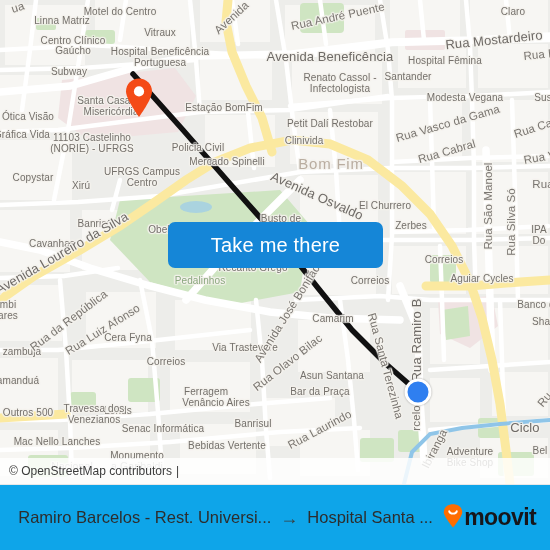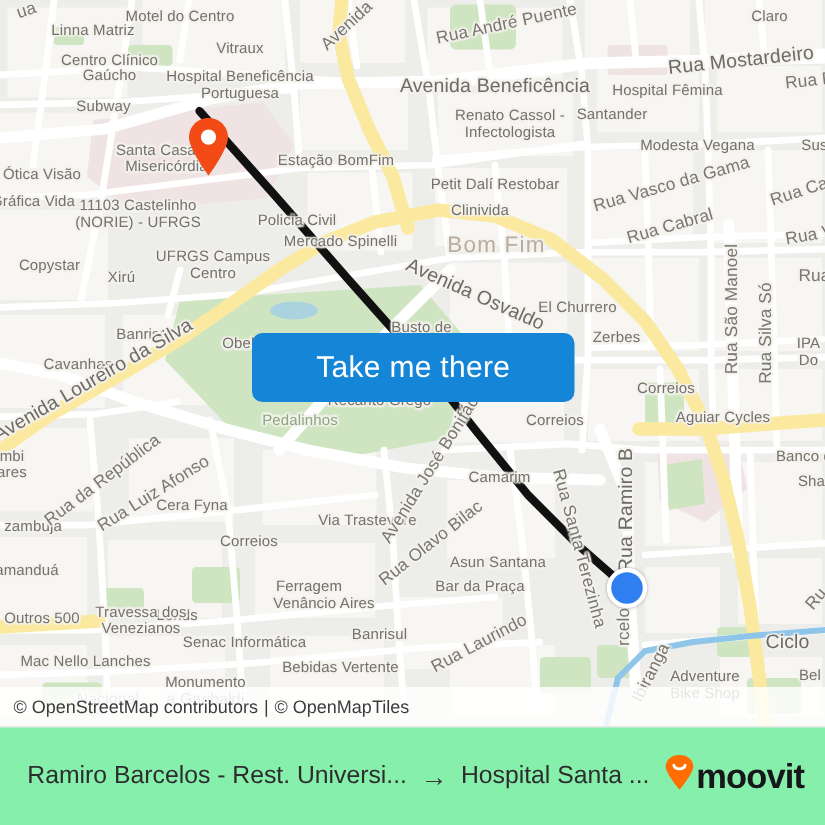--- a/index.html
+++ b/index.html
@@ -66,21 +66,21 @@
     background:rgba(255,255,255,.82);
     display:flex;align-items:center;
     font-size:12px;color:#3c3c3c;
     padding-left:9px;box-sizing:border-box;
   }
   #attrib .sep{margin:0 4px;}
 
   
   #footer{
     position:absolute;left:0;top:484px;width:550px;height:66px;
-    background:#86efac;border-top:1px solid #e8e8e8;
+    background:#0ea5e9;border-top:1px solid #e8e8e8;
     display:flex;align-items:center;
     box-sizing:border-box;padding:0 14px;
   }
   #route{flex:1;display:flex;align-items:center;justify-content:center;gap:9px;min-width:0;}
   .stop{
     font-size:16.5px;color:#2d2d2d;white-space:nowrap;
     overflow:hidden;text-overflow:ellipsis;
   }
   #arrow{font-size:18px;color:#3a3a3a;line-height:1;}
   #brand{display:flex;align-items:center;gap:1px;flex:0 0 auto;padding-left:6px;}
@@ -290,21 +290,21 @@
         <div class="lbl poi" style="left: 227px; top: 446px;">Bebidas Vertente</div>
         <div class="lbl poi" style="left: 206px; top: 392px;">Ferragem</div>
         <div class="lbl poi" style="left: 216px; top: 403px;">Venâncio Aires</div>
         <div class="lbl poi" style="left: 245px; top: 348px;">Via Trastevere</div>
         <div class="lbl poi" style="left: 253px; top: 424px;">Banrisul</div>
         <div class="lbl poi" style="left: 224px; top: 108px;">Estação BomFim</div>
         <div class="lbl poi" style="left: 227px; top: 129px; margin-top: 33px;">Mercado Spinelli</div>
         <div class="lbl poi" style="left: 340px; top: 78px;">Renato Cassol -</div>
         <div class="lbl poi" style="left: 340px; top: 89px;">Infectologista</div>
         <div class="lbl poi" style="left: 330px; top: 124px;">Petit Dalí Restobar</div>
-        <div class="lbl poi" style="left: 320px; top: 141px;">Clinivida</div>
+        <div class="lbl poi" style="left: 304px; top: 141px;">Clinivida</div>
         <div class="lbl hood" style="left: 331px; top: 164px; text-align: center;">Bom Fim</div>
         <div class="lbl poi" style="left: 385px; top: 206px;">El Churrero</div>
         <div class="lbl poi" style="left: 411px; top: 226px;">Zerbes</div>
         <div class="lbl poi" style="left: 444px; top: 260px;">Correios</div>
         <div class="lbl poi" style="left: 370px; top: 281px;">Correios</div>
         <div class="lbl poi" style="left: 482px; top: 279px;">Aguiar Cycles</div>
         <div class="lbl poi" style="left: 536px; top: 305px;">Banco d</div>
         <div class="lbl poi" style="left: 541px; top: 322px;">Sha</div>
         <div class="lbl poi" style="left: 539px; top: 230px;">IPA</div>
         <div class="lbl poi" style="left: 539px; top: 241px;">Do</div>
@@ -356,21 +356,20 @@
 
   <div id="bluedot"></div>
 
   <div id="cta">
     <span>Take me there</span>
   </div>
 
   <div id="attrib">
     <span>© OpenStreetMap contributors</span>
     <span class="sep">|</span>
-    <span>© OpenMapTiles</span>
   </div>
 </div>
 
 <div id="footer">
   <div id="route">
     <span class="stop">Ramiro Barcelos - Rest. Universi...</span>
     <span id="arrow">→</span>
     <span class="stop">Hospital Santa ...</span>
   </div>
   <div id="brand">

